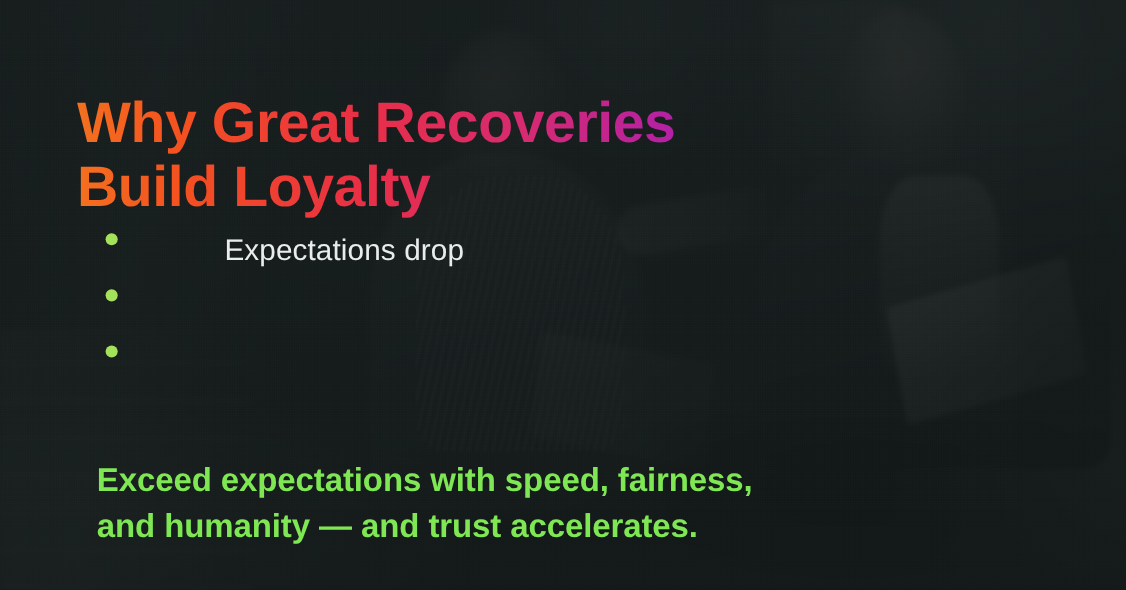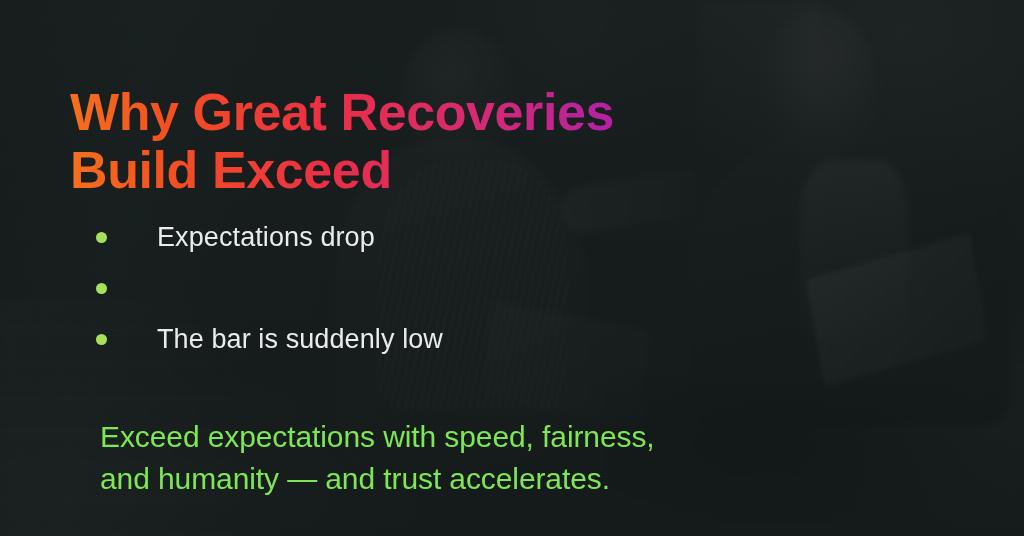--- a/index.html
+++ b/index.html
@@ -188,22 +188,23 @@
   .bullets {
     position: absolute;
     left: 96px;
     top: 212px;
     list-style: none;
     margin: 0;
     padding: 0;
   }
   .bullet-row {
     display: flex;
-    align-items: center;
+    align-items: flex-start;
     height: 51px;
+    gap: 47px;
   }
   .bullet-dot {
     width: 11px;
     height: 11px;
     border-radius: 50%;
     background: #a6e15c;
     flex: 0 0 auto;
     margin-right: 50px;
   }
   .bullet-text {
@@ -213,26 +214,25 @@
     letter-spacing: 0.1px;
     white-space: nowrap;
   }
 
   .kicker {
     position: absolute;
     left: 88px;
     top: 386px;
     width: 700px;
     font-size: 30px;
-    font-weight: normal;
+    font-weight: bold;
     line-height: 42px;
     color: #7fe654;
     letter-spacing: -0.1px;
     white-space: pre-line;
-    margin-left: 12px;
   }
 </style>
 </head>
 <body>
 
 <div class="slide">
 
   <div class="bg-photo">
     <div class="wall-panel"></div>
     <div class="shelf-left"></div>
@@ -246,33 +246,32 @@
     <div class="laptop-right"></div>
     <div class="laptop-left"></div>
     <div class="desk-shadow"></div>
   </div>
   <div class="bg-overlay"></div>
   <div class="bg-noise"></div>
 
   <div class="content">
 
     <h1 class="headline">Why Great Recoveries
-Build Exceed</h1>
+Build Loyalty</h1>
 
     <ul class="bullets">
       <li class="bullet-row">
         <span class="bullet-dot"></span>
         <span class="bullet-text">Expectations drop</span>
       </li>
       <li class="bullet-row">
         <span class="bullet-dot"></span>
       </li>
       <li class="bullet-row">
         <span class="bullet-dot"></span>
-        <span class="bullet-text">The bar is suddenly low</span>
       </li>
     </ul>
 
     <p class="kicker">Exceed expectations with speed, fairness,
 and humanity — and trust accelerates.</p>
 
   </div>
 </div>
 
 </body></html>

